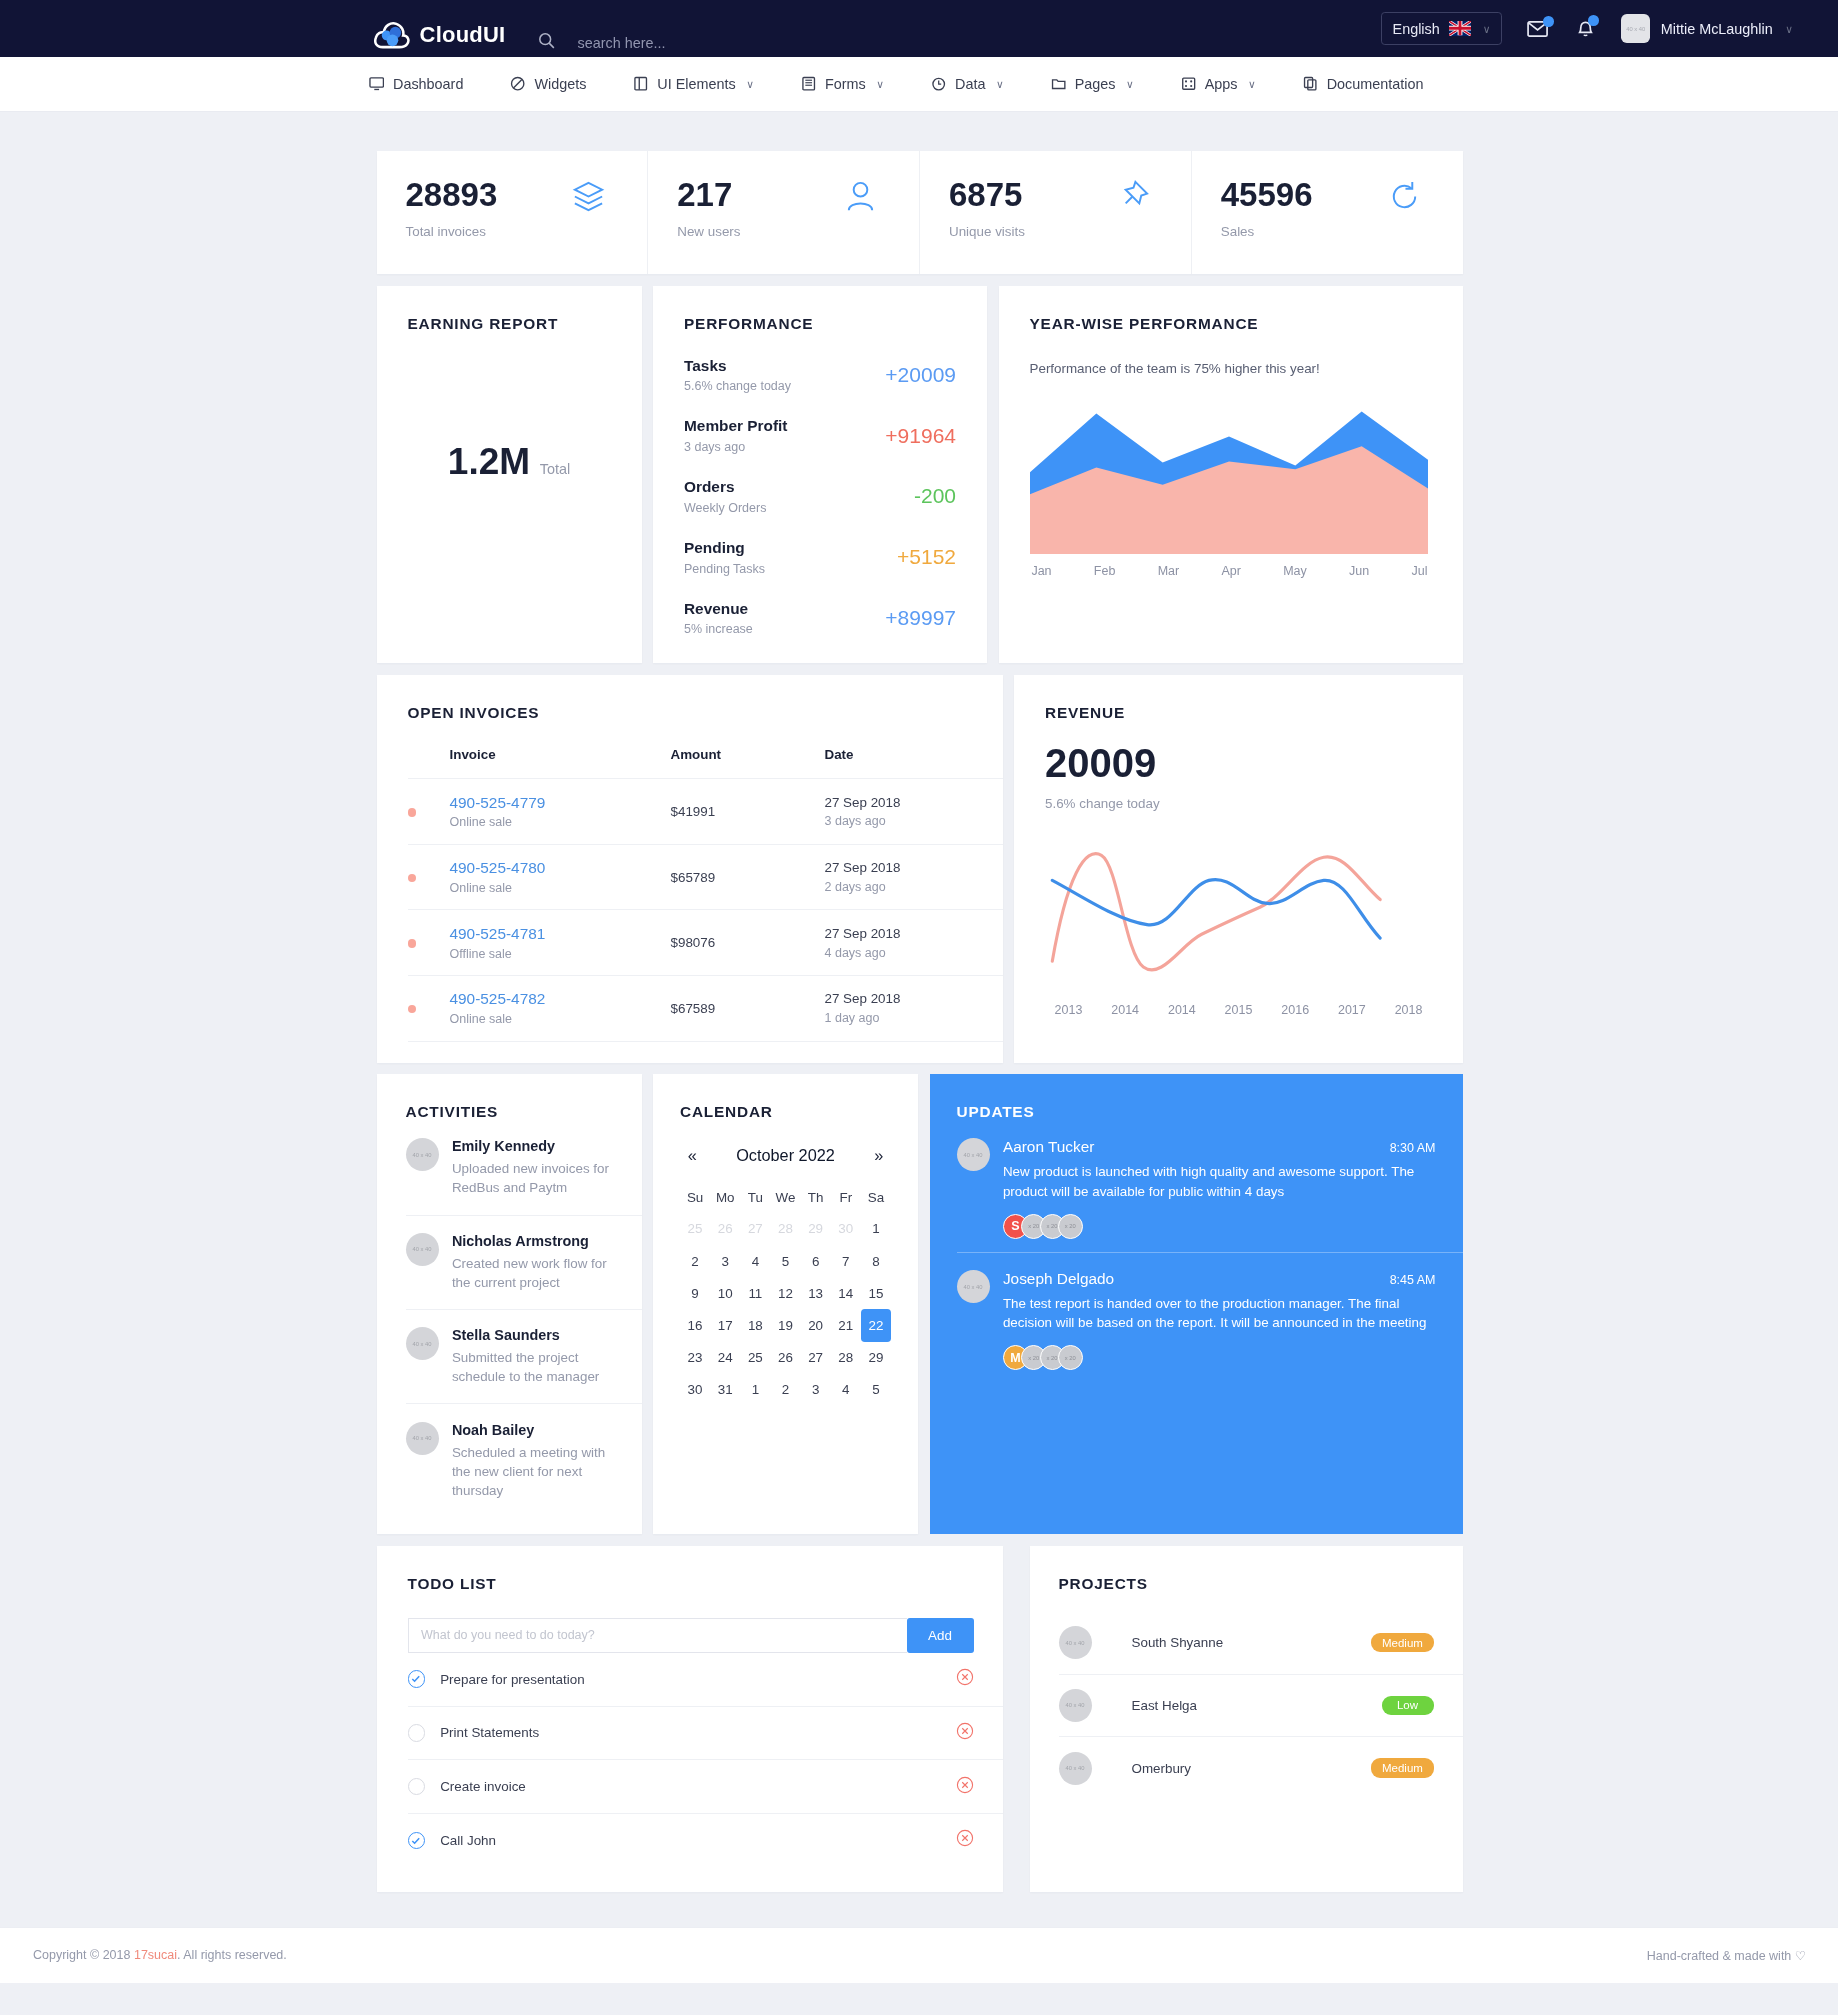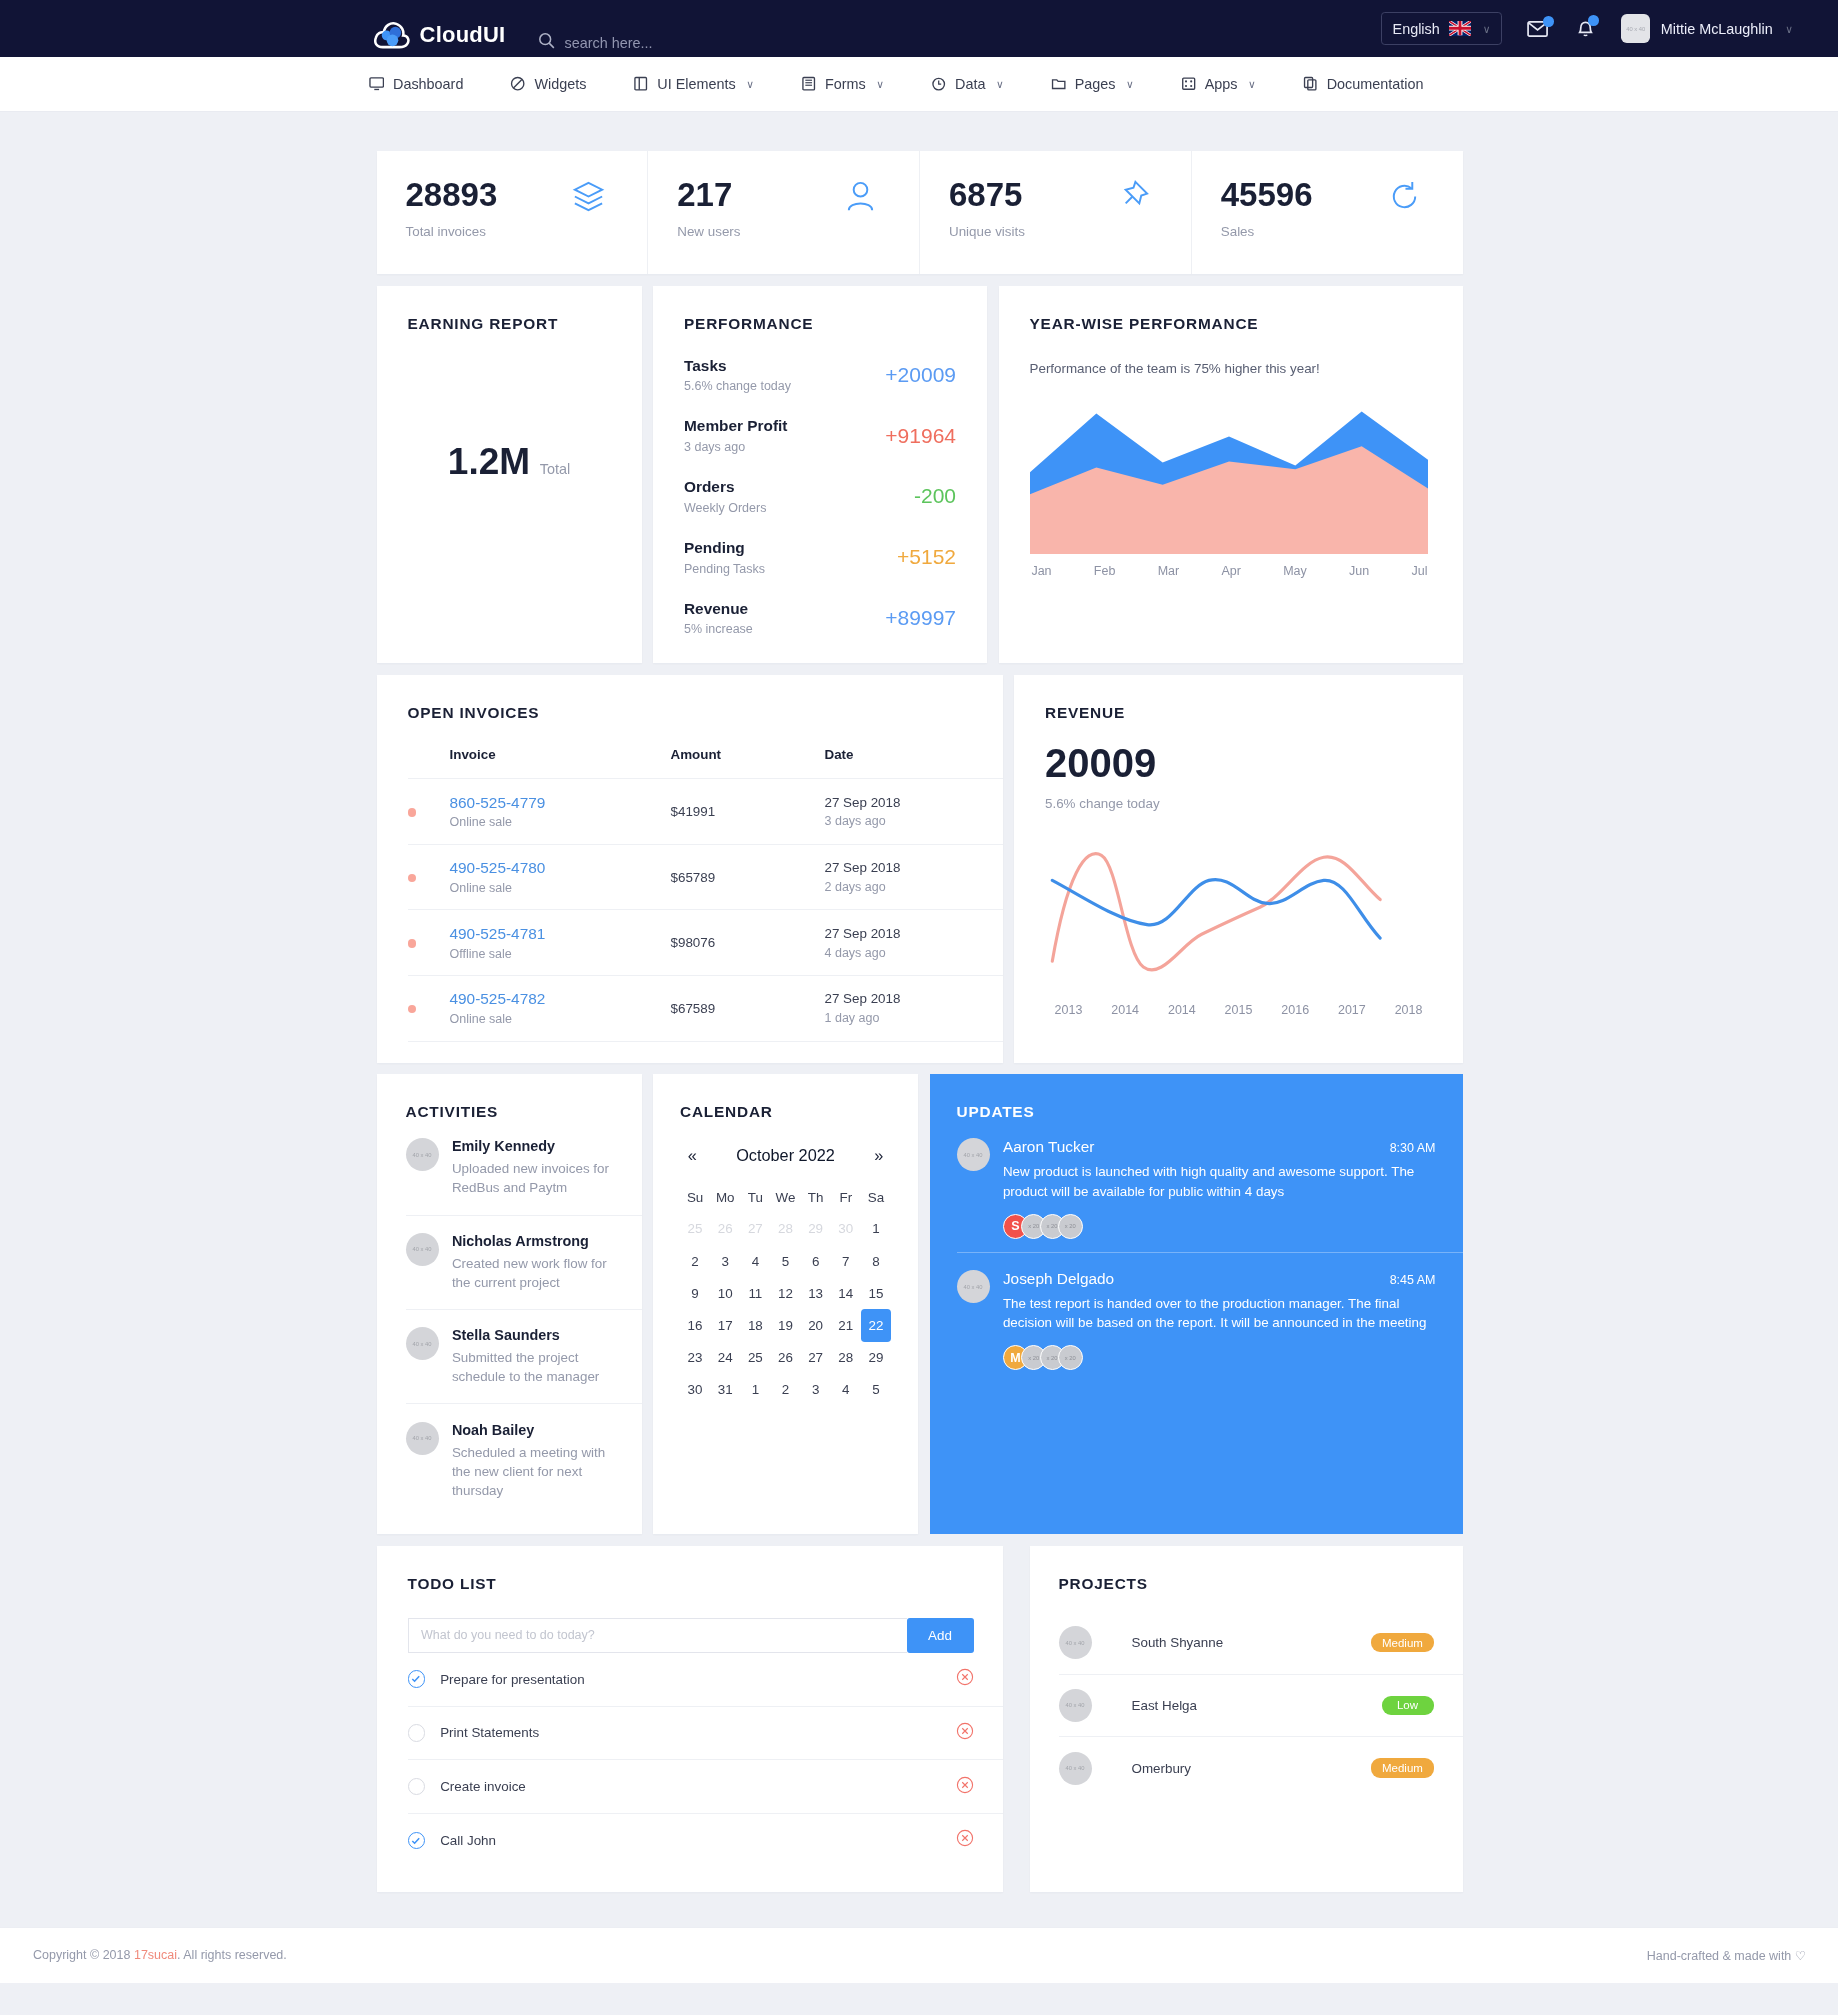--- a/index.html
+++ b/index.html
@@ -24,21 +24,21 @@
     display: flex; align-items: center; gap: 9.6px;
     margin-left: 373px;
   }
   .brand-logo {
     width: 37px; height: 33px; position: relative;
   }
   .brand-name {
     color: #fff; font-size: 22px; font-weight: bold; letter-spacing: 0.2px;
   }
   .search-wrap {
-    display: flex; align-items: center; gap: 9px;
+    display: flex; align-items: center; gap: 22px;
     margin-left: 33px;
     margin-top: 17px;
   }
   .search-input {
     background: transparent; border: none; outline: none;
     color: #b9bcd0; font-size: 14.4px;
     font-family: "Liberation Sans", sans-serif;
     width: 307px;
   }
   .search-input::placeholder { color: #9296b0; }
@@ -571,21 +571,21 @@
             <th style="width:42px"></th>
             <th style="width:221px">Invoice</th>
             <th style="width:154px">Amount</th>
             <th>Date</th>
           </tr>
         </thead>
         <tbody>
           <tr>
             <td><span class="inv-dot"></span></td>
             <td>
-              <div class="inv-link">860-525-4779</div>
+              <div class="inv-link">490-525-4779</div>
               <div class="inv-type">Online sale</div>
             </td>
             <td class="inv-amount">$41991</td>
             <td>
               <div class="inv-date">27 Sep 2018</div>
               <div class="inv-ago">3 days ago</div>
             </td>
           </tr>
           <tr>
             <td><span class="inv-dot"></span></td>

